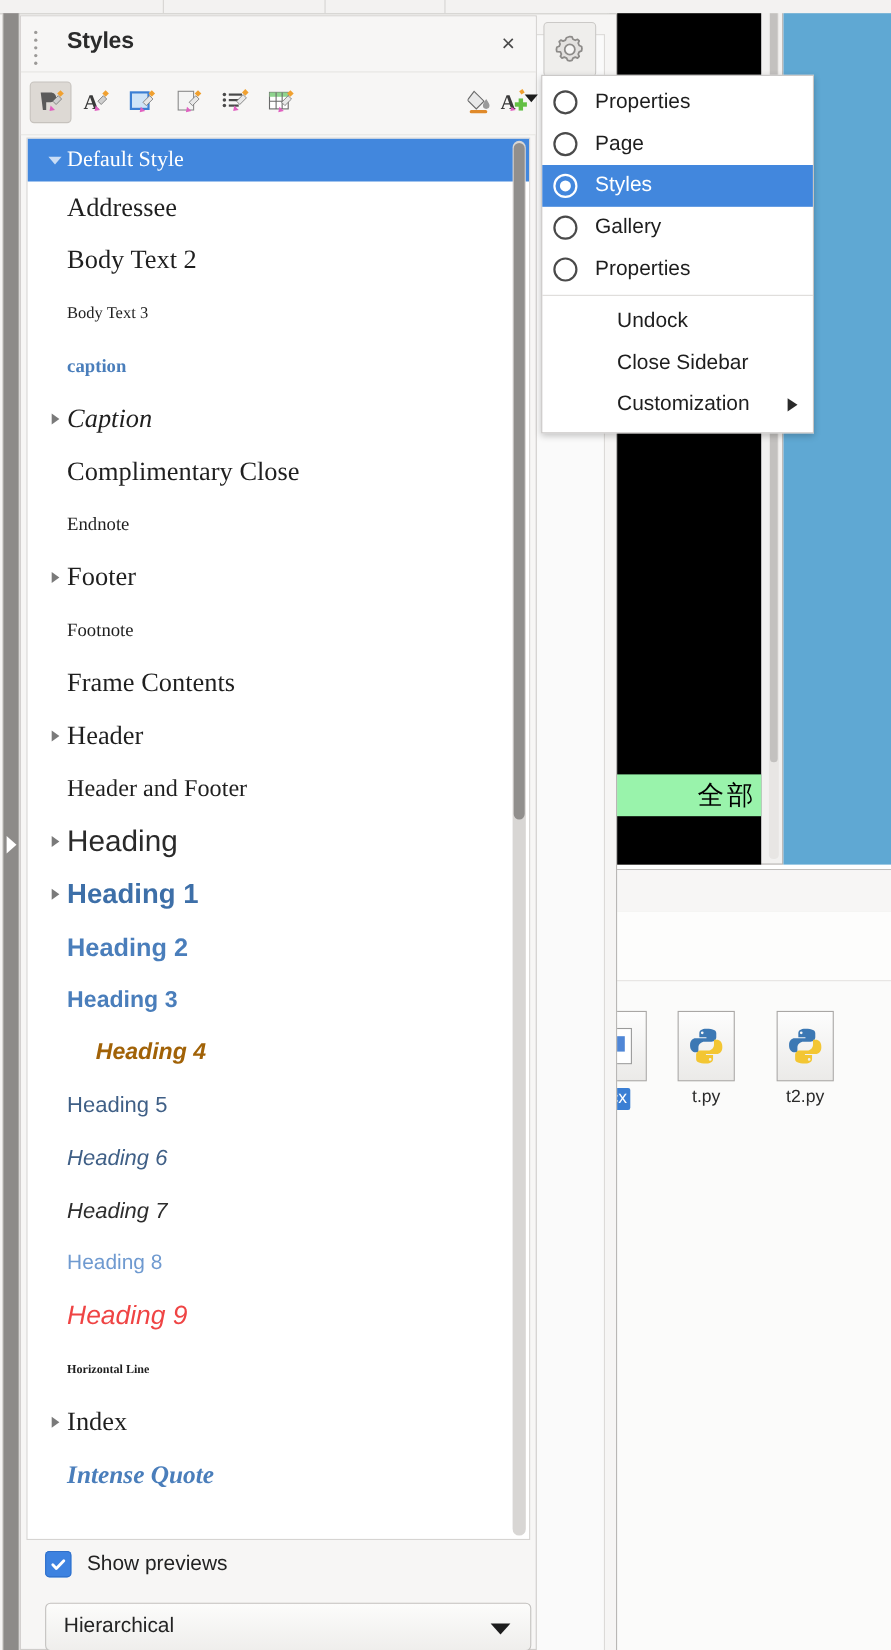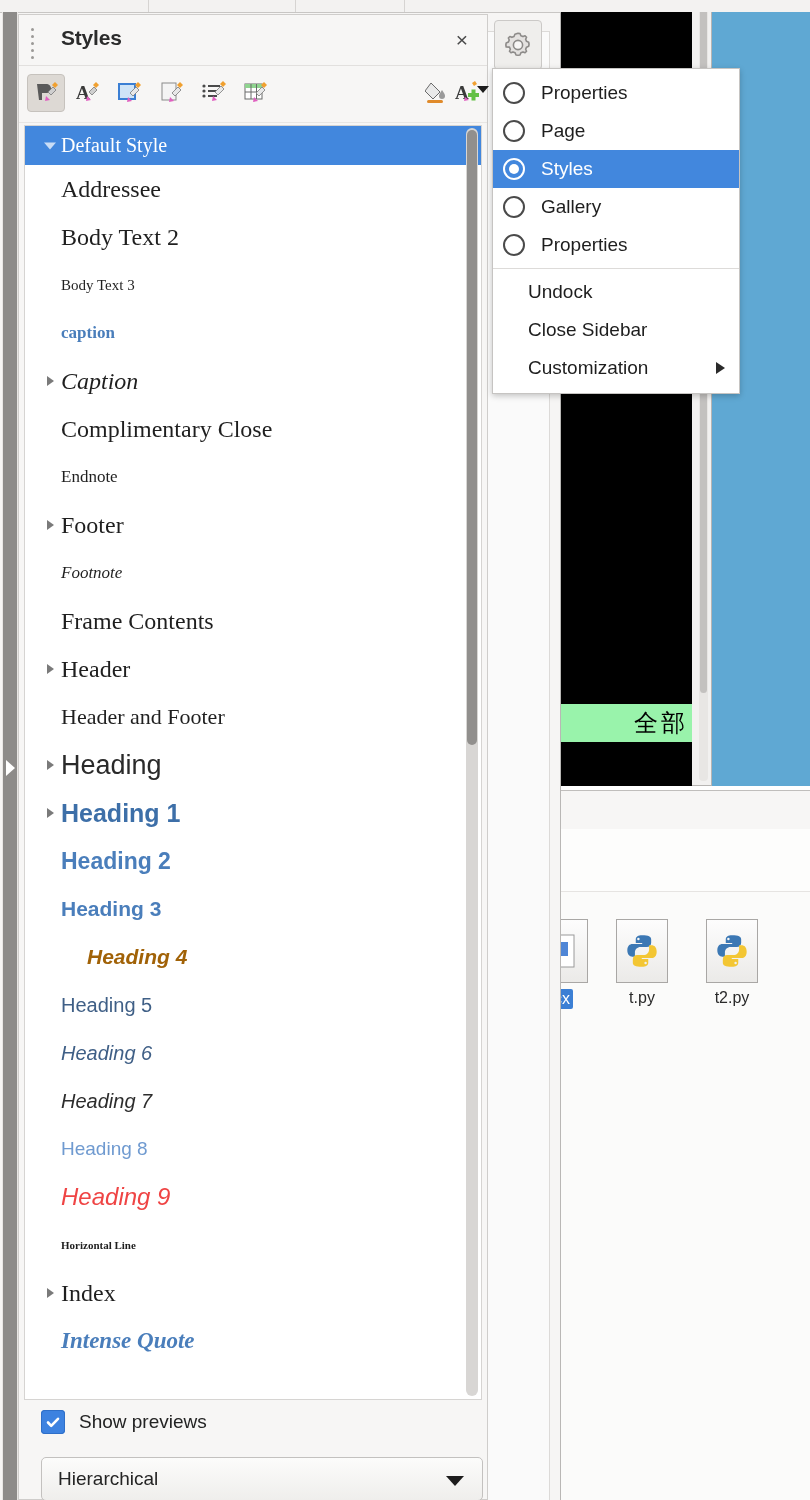--- a/index.html
+++ b/index.html
@@ -237,21 +237,21 @@
     border: 2px solid #4a4a4a; box-sizing: border-box;
     margin-right: 16px; flex: 0 0 22px;
     display: flex; align-items: center; justify-content: center;
   }
   .mitem.sel .radio { border-color: #ffffff; }
   .radio i {
     width: 10px; height: 10px; border-radius: 50%; background: #ffffff;
     display: none;
   }
   .mitem.sel .radio i { display: block; }
-  .mitem.plain { padding-left: 35px; }
+  .mitem.plain { padding-left: 68px; }
   .msep { height: 1px; background: #dddbd9; margin: 4px 0; }
   .submenu-arrow {
     margin-left: auto; margin-right: 14px;
     width: 0; height: 0;
     border-top: 6px solid transparent; border-bottom: 6px solid transparent;
     border-left: 9px solid #2a2a2a;
   }
 
   
   .v-default   { font-family: "Liberation Serif", serif; font-size: 20px; }
@@ -476,21 +476,21 @@
             <span class="slabel v-serif-24">Complimentary Close</span>
           </div>
           <div class="srow" style="height: 48px;">
             <span class="twisty"></span>
             <span class="slabel v-serif-17">Endnote</span>
           </div>
           <div class="srow" style="height: 48px;">
             <span class="twisty closed"></span>
             <span class="slabel v-serif-24">Footer</span>
           </div>
-          <div class="srow" style="height: 48px; font-style: italic;">
+          <div class="srow" style="height: 48px;">
             <span class="twisty"></span>
             <span class="slabel v-serif-17">Footnote</span>
           </div>
           <div class="srow" style="height: 48px;">
             <span class="twisty"></span>
             <span class="slabel v-serif-24">Frame Contents</span>
           </div>
           <div class="srow" style="height: 48px;">
             <span class="twisty closed"></span>
             <span class="slabel v-serif-24">Header</span>

